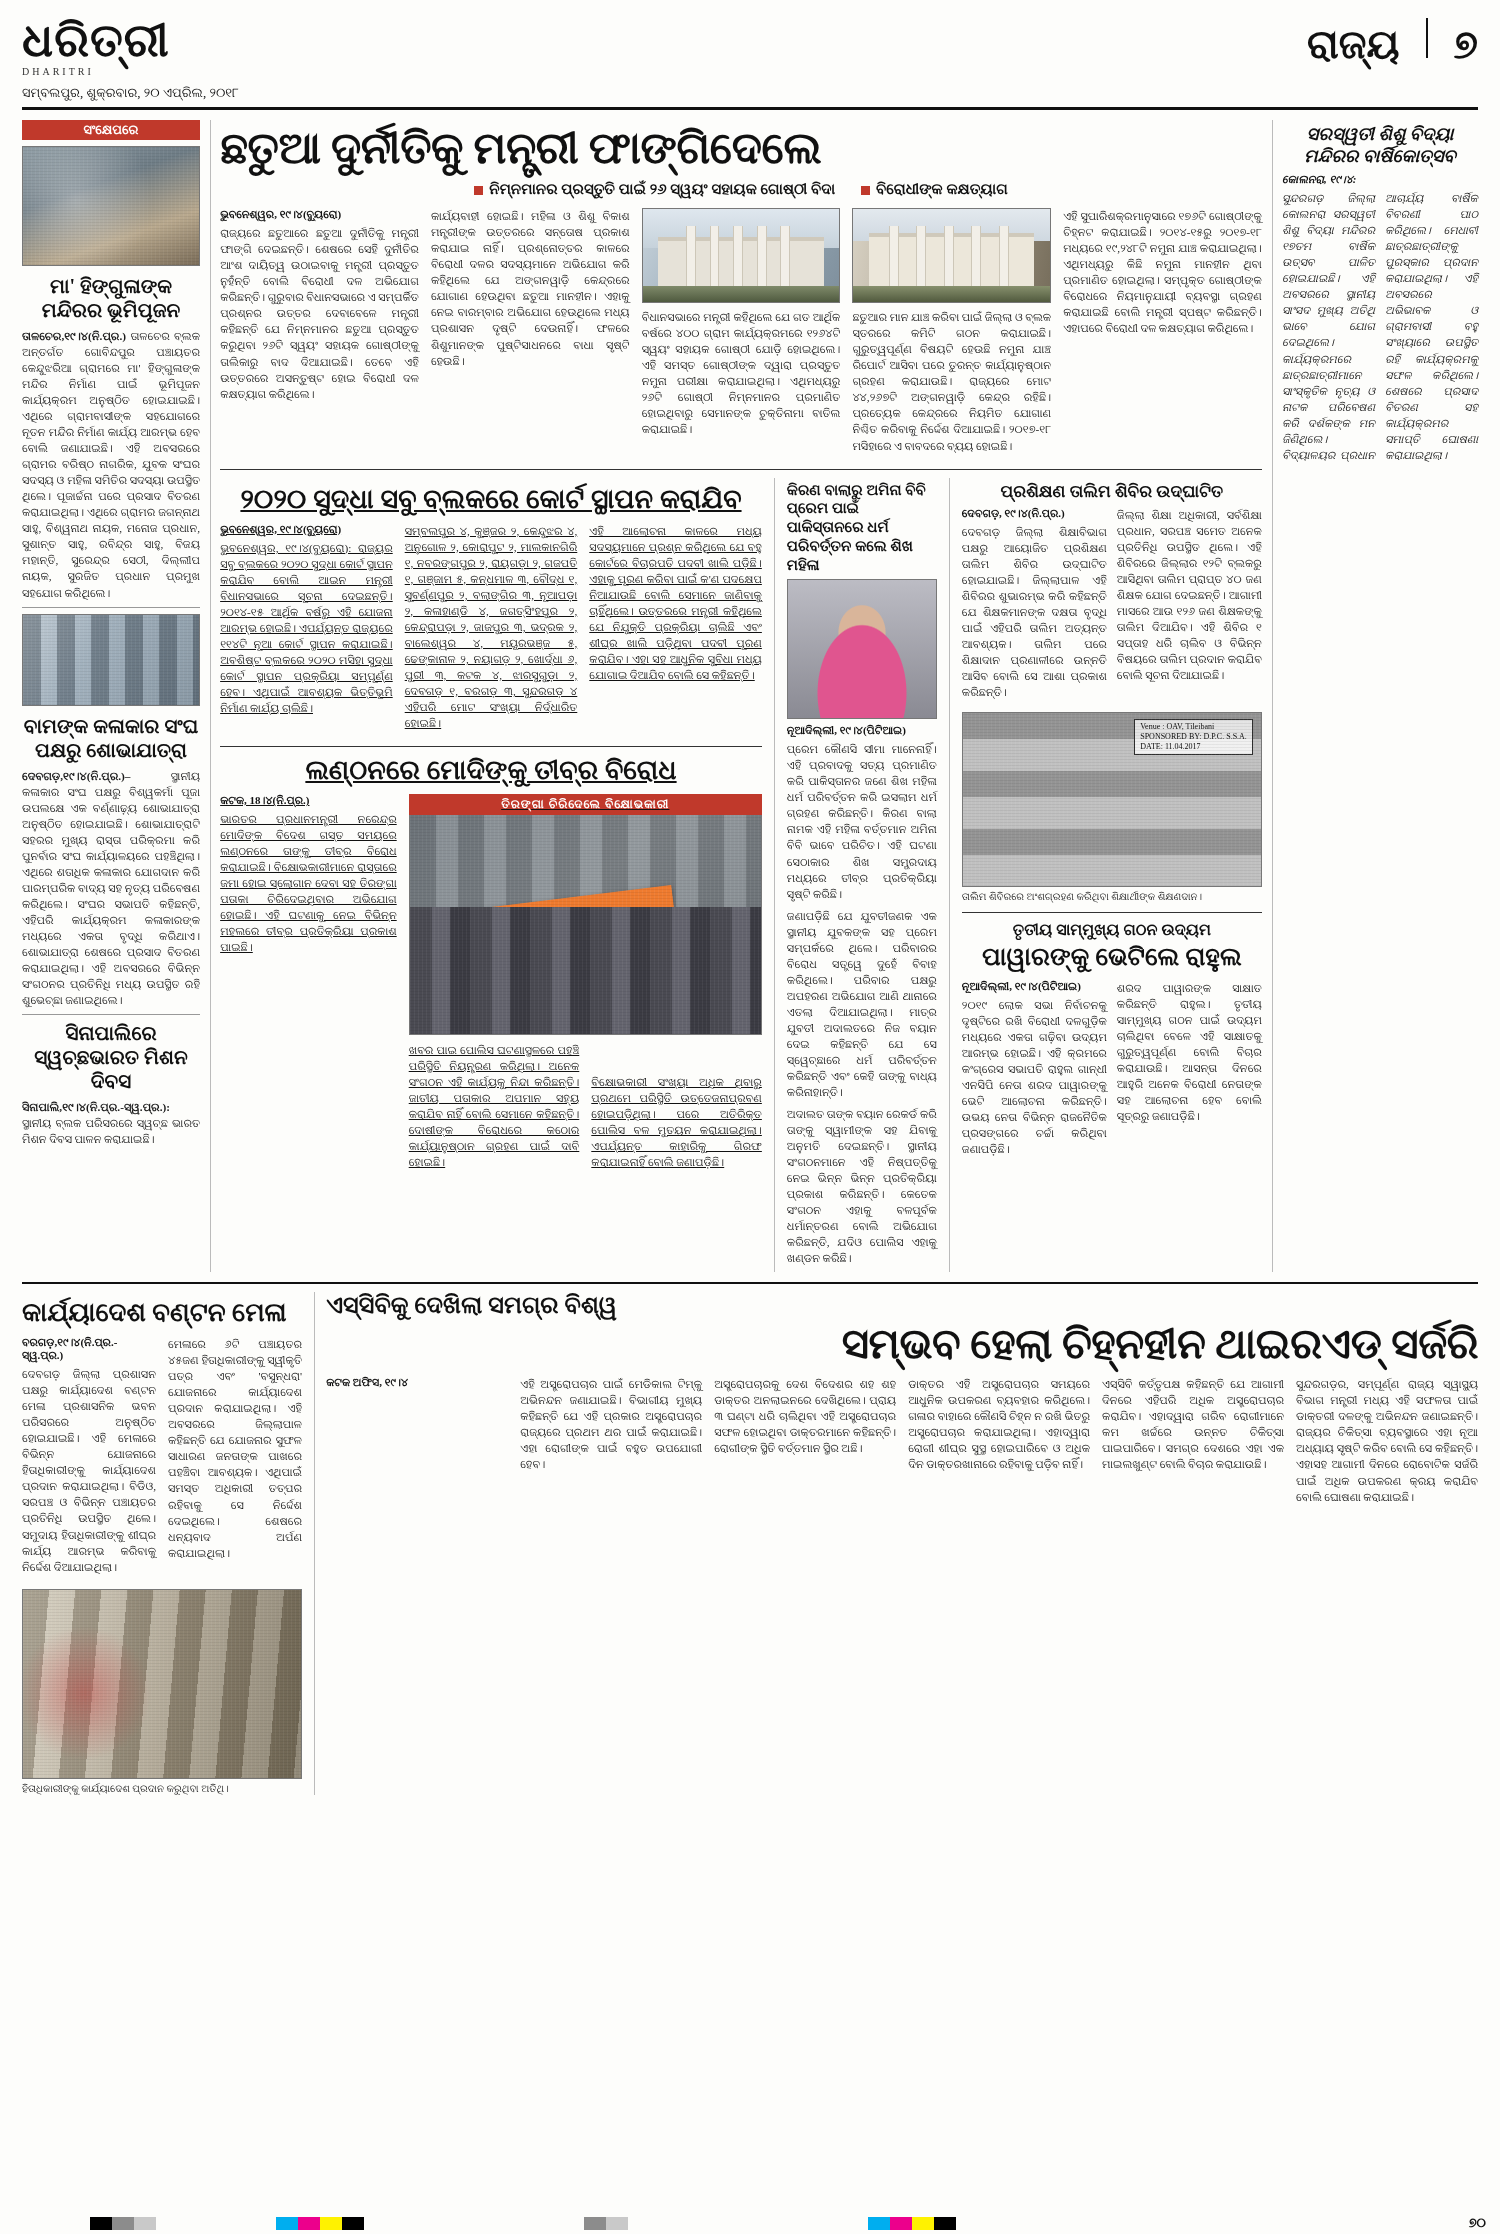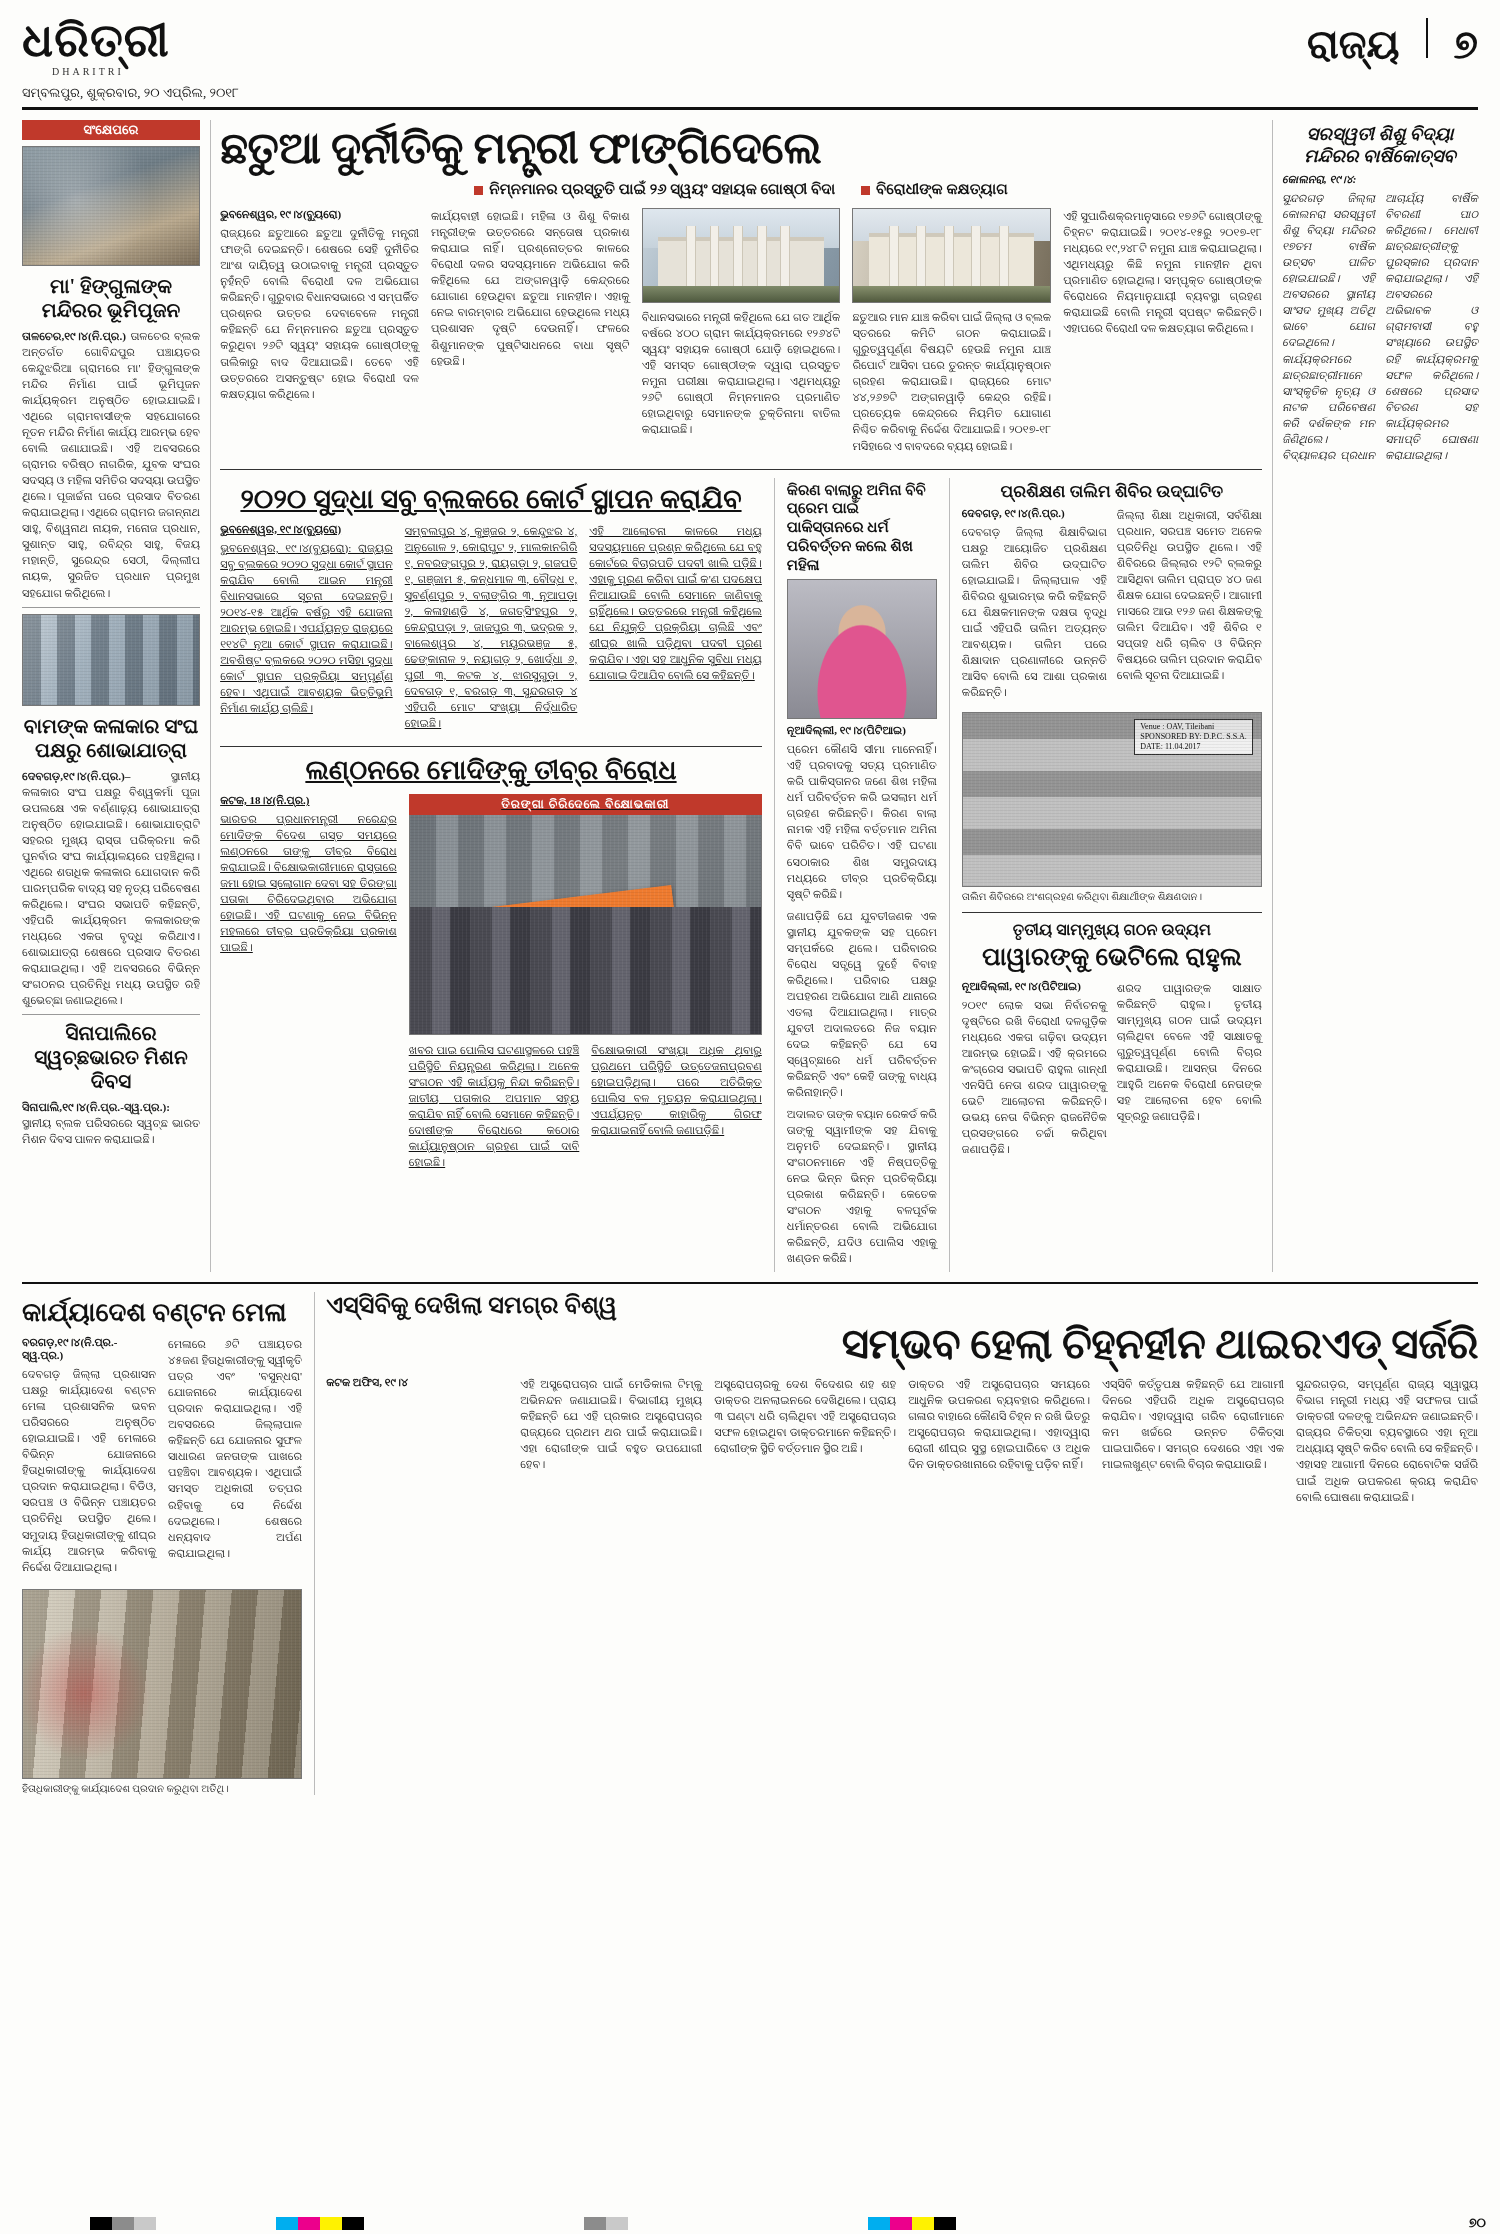--- a/index.html
+++ b/index.html
@@ -10,21 +10,21 @@
     font-family:"Liberation Serif", serif;
     color:#111;
     position:relative;
   }
   .page { width:1500px; height:2234px; padding:18px 22px 0 22px; position:relative; }
 
   
   .masthead { display:flex; align-items:flex-start; justify-content:space-between; border-bottom:3px solid #111; padding-bottom:6px; }
   .logo-wrap { display:flex; flex-direction:column; align-items:flex-start; }
   .logo { font-family:"Liberation Serif", serif; font-size:46px; font-weight:700; letter-spacing:1px; line-height:1; color:#111; }
-  .logo-sub { font-size:10px; letter-spacing:3px; margin-top:2px; margin-left:30px; color:#333; }
+  .logo-sub { font-size:10px; letter-spacing:3px; margin-top:2px; color:#333; }
   .dateline { font-size:13px; margin-top:8px; color:#111; }
   .section-head { display:flex; align-items:baseline; gap:26px; }
   .section-name { font-size:40px; font-weight:700; }
   .section-sep { width:2px; height:40px; background:#111; display:inline-block; }
   .page-no { font-size:40px; font-weight:700; }
 
   
   .rule-v { width:1px; background:#bbb; }
   .hr-thin { border:0; border-top:1px solid #999; margin:6px 0; }
 
@@ -236,21 +236,21 @@
                   <p>ଭାରତର ପ୍ରଧାନମନ୍ତ୍ରୀ ନରେନ୍ଦ୍ର ମୋଦିଙ୍କ ବିଦେଶ ଗସ୍ତ ସମୟରେ ଲଣ୍ଠନରେ ତାଙ୍କୁ ତୀବ୍ର ବିରୋଧ କରାଯାଇଛି। ବିକ୍ଷୋଭକାରୀମାନେ ରାସ୍ତାରେ ଜମା ହୋଇ ସ୍ଲୋଗାନ ଦେବା ସହ ତିରଙ୍ଗା ପତାକା ଚିରିଦେଇଥିବାର ଅଭିଯୋଗ ହୋଇଛି। ଏହି ଘଟଣାକୁ ନେଇ ବିଭିନ୍ନ ମହଲରେ ତୀବ୍ର ପ୍ରତିକ୍ରିୟା ପ୍ରକାଶ ପାଇଛି।</p>
                 </div>
             </div>
             <div class="col" style="flex:2 1 0;">
               <div class="ribbon">ତିରଙ୍ଗା ଚିରିଦେଲେ ବିକ୍ଷୋଭକାରୀ</div>
               <div class="photo ph-c grainy" style="height:220px;border-top:none;">
                 <div class="crowd2"></div>
                 <div class="flag"></div>
                 <div class="crowd"></div>
               </div>
-              <div style="display:flex;gap:12px;margin-top:7px;">
+              <div style="display:flex;gap:12px;margin-top:7px;align-items:flex-end;">
                 <div class="body-col" style="flex:1 1 0;">
                     <p>ଖବର ପାଇ ପୋଲିସ ଘଟଣାସ୍ଥଳରେ ପହଞ୍ଚି ପରିସ୍ଥିତି ନିୟନ୍ତ୍ରଣ କରିଥିଲା। ଅନେକ ସଂଗଠନ ଏହି କାର୍ଯ୍ୟକୁ ନିନ୍ଦା କରିଛନ୍ତି। ଜାତୀୟ ପତାକାର ଅପମାନ ସହ୍ୟ କରାଯିବ ନାହିଁ ବୋଲି ସେମାନେ କହିଛନ୍ତି। ଦୋଷୀଙ୍କ ବିରୋଧରେ କଠୋର କାର୍ଯ୍ୟାନୁଷ୍ଠାନ ଗ୍ରହଣ ପାଇଁ ଦାବି ହୋଇଛି।</p>
                   </div>
                 <div class="body-col" style="flex:1 1 0;">
                     <p>ବିକ୍ଷୋଭକାରୀ ସଂଖ୍ୟା ଅଧିକ ଥିବାରୁ ପ୍ରଥମେ ପରିସ୍ଥିତି ଉତ୍ତେଜନାପ୍ରବଣ ହୋଇପଡ଼ିଥିଲା। ପରେ ଅତିରିକ୍ତ ପୋଲିସ ବଳ ମୁତୟନ କରାଯାଇଥିଲା। ଏପର୍ଯ୍ୟନ୍ତ କାହାରିକୁ ଗିରଫ କରାଯାଇନାହିଁ ବୋଲି ଜଣାପଡ଼ିଛି।</p>
                   </div>
               </div>
             </div>
           </div>
         </div>

